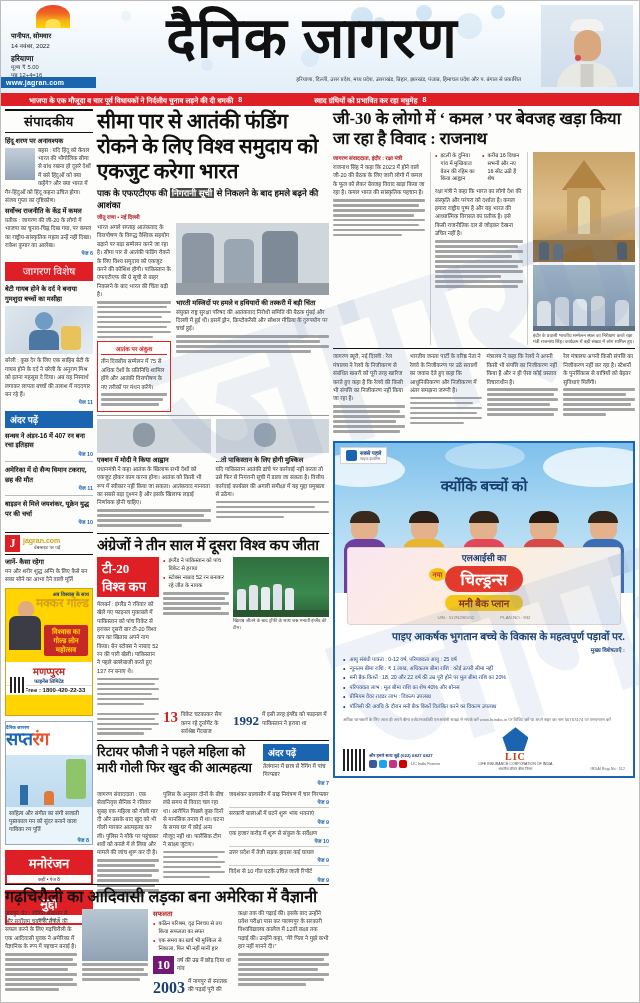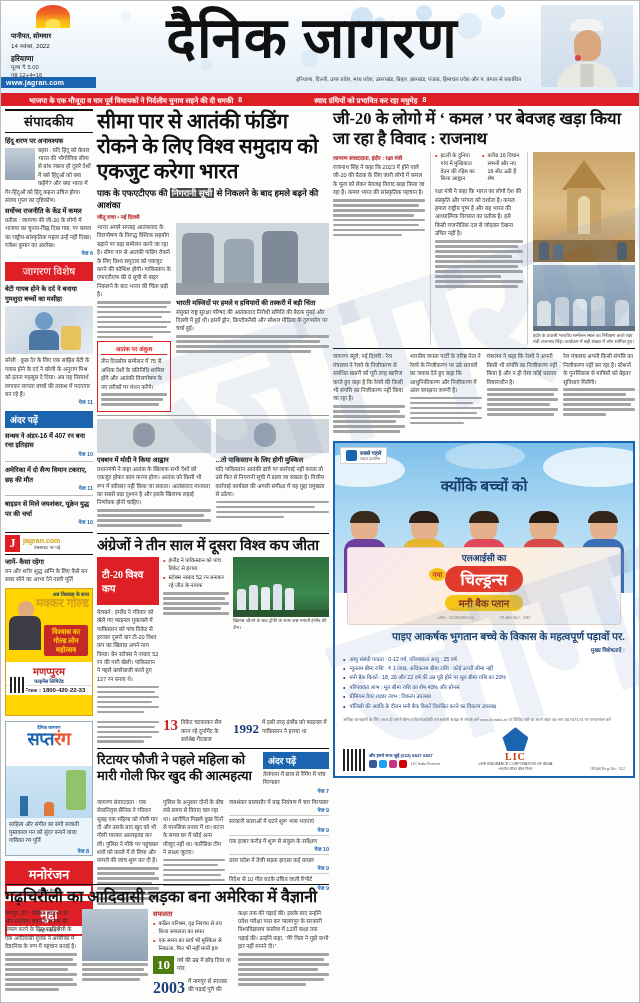--- a/index.html
+++ b/index.html
@@ -216,32 +216,32 @@
   .mann .fest{margin:16px 4px 2px 38px;background:#c62828;color:#ffd400;font-size:7px;font-weight:bold;text-align:center;padding:2px;border-radius:2px;font-family:"Liberation Serif",serif;}
   .mann .qr{position:absolute;left:4px;bottom:22px;width:16px;height:16px;background:
       repeating-linear-gradient(90deg,#222 0 2px,#fff 2px 4px),
       repeating-linear-gradient(0deg,#222 0 2px,transparent 2px 4px);}
   .mann .brand{background:#fff;text-align:center;padding:2px 0 1px;margin-top:6px;}
   .mann .brand .b1{font-family:"Liberation Serif",serif;font-size:10px;font-weight:bold;color:#c62828;}
   .mann .brand .b2{font-size:5px;font-weight:bold;color:#1b3e78;}
   .mann .toll{background:#fff;border-top:1px solid #ddd;text-align:center;font-size:6px;font-weight:bold;color:#111;padding:1.5px 0;}
   
   .sapt{border:1px solid #9ab;background:#eaf4fb;}
-  .sapt .hdr{background:#fff;text-align:center;padding:2px 0 17px;}
+  .sapt .hdr{background:#fff;padding:2px 0 6px;}
   .sapt .t0{font-size:4.6px;font-weight:bold;color:#1b64b0;}
   .sapt .t1{font-family:"Liberation Serif",serif;font-size:18px;font-weight:bold;color:#1b64b0;letter-spacing:-.5px;line-height:19px;}
   .sapt .t1 span{color:#e8542f;}
   .sapt .art{height:52px;background:linear-gradient(180deg,#cfe6f5,#bcd9ee);position:relative;overflow:hidden;}
   .tagbox{position:relative;background:#df1f26;border:2px solid #df1f26;margin-top:5px;}
   .tagbox .inner{background:#df1f26;color:#fff;font-family:"Liberation Serif",serif;font-size:13px;font-weight:bold;text-align:center;padding:2px 0 3px;}
   .tagbox .ft{background:#fff;font-size:4.8px;color:#333;text-align:center;padding:1px 0;}
   
   .bignum{font-family:"Liberation Serif",serif;font-size:13px;font-weight:bold;color:#1b3e78;line-height:21px;}
   .bignum-sm{font-family:"Liberation Serif",serif;font-size:15px;font-weight:bold;color:#c62828;line-height:15px;}
-  .redbox-lbl{background:#df1f26;color:#fff;font-size:10px;font-weight:bold;padding:10px 5px;display:inline-block;font-family:"Liberation Serif",serif;}
+  .redbox-lbl{background:#df1f26;color:#fff;font-size:13px;font-weight:bold;padding:2px 5px;display:inline-block;font-family:"Liberation Serif",serif;}
   .grayhead{font-size:6.6px;font-weight:bold;color:#b32025;margin-bottom:2px;}
   .cricket-photo{height:60px;background:linear-gradient(180deg,#2f6f3f 0%,#3b8a4e 60%,#2c6038 100%);position:relative;overflow:hidden;}
   .temple-photo{height:110px;background:linear-gradient(180deg,#caa46a 0%,#e0c08a 50%,#b98f54 100%);position:relative;overflow:hidden;}
   .crowd-photo{height:66px;background:linear-gradient(180deg,#9fb4c6 0%,#7e96ab 100%);position:relative;overflow:hidden;}
   .man-photo{height:52px;background:linear-gradient(180deg,#b9c6d2,#8fa2b4);}
   .portrait-sq{background:linear-gradient(180deg,#c3ced9,#93a4b6);}
 </style>
 </head>
 <body>
 
@@ -590,21 +590,21 @@
           <div style="padding:1px 0;">
             <div class="small">विदेश से 10 गीत घटके उचित जाती रिपोर्ट</div>
             <div class="pgref" style="text-align:right;">पेज 9</div>
           </div>
         </div>
       </div>
     </div>
 
     <div class="col-right">
 
-      <div class="hl-r">जी-20 के लोगो में ‘ कमल ’ पर बेवजह खड़ा किया जा रहा है विवाद : राजनाथ</div>
+      <div class="hl-r">जी-30 के लोगो में ‘ कमल ’ पर बेवजह खड़ा किया जा रहा है विवाद : राजनाथ</div>
 
       <div style="display:flex;gap:5px;margin-top:3px;">
         <div style="width:92px;">
           <div class="byline">जागरण संवाददाता, इंदौर : रक्षा मंत्री</div>
           <div class="small">राजनाथ सिंह ने कहा कि 2023 में होने वाले जी-20 की बैठक के लिए जारी लोगो में कमल के फूल को लेकर बेवजह विवाद खड़ा किया जा रहा है। कमल भारत की सांस्कृतिक पहचान है।</div>
           <div class="tb">
               <div class="ln s1"></div>
               <div class="ln s2"></div>
               <div class="ln s1"></div>
               <div class="ln s3"></div>
@@ -848,21 +848,21 @@
       </div>
       <div style="width:80px;">
         <div class="grayhead">सफलता</div>
         <div class="bullet">
             <span>कठिन परिश्रम, दृढ़ निश्चय से तय किया सफलता का सफर</span>
           </div>
         <div class="bullet">
             <span>एक समय का खर्च भी मुश्किल से निकाला, फिर भी नहीं मानी हार</span>
           </div>
         <div style="display:flex;gap:3px;margin-top:3px;align-items:flex-start;">
-          <div style="background:#4d7c0f;color:#fff;font-family:'Liberation Serif',serif;font-size:13px;font-weight:bold;padding:1px 4px;">10</div>
+          <div style="background:#701a75;color:#fff;font-family:'Liberation Serif',serif;font-size:13px;font-weight:bold;padding:1px 4px;">10</div>
           <div class="small" style="flex:1">वर्ष की उम्र में छोड़ दिया था गांव</div>
         </div>
         <div style="display:flex;gap:3px;margin-top:3px;align-items:flex-start;">
           <div class="bignum" style="font-size:16px;">2003</div>
           <div class="small" style="flex:1">में नागपुर से स्नातक की पढ़ाई पूरी की</div>
         </div>
       </div>
       <div style="flex:1;">
         <div class="small">कक्षा तक की पढ़ाई की। इसके बाद उन्होंने प्रवेश परीक्षा पास कर पालमपुर के सरकारी विश्वविद्यालय कालेज में 12वीं कक्षा तक पढ़ाई की। उन्होंने कहा, “मेरे पिता ने मुझे कभी हार नहीं मानने दी।”</div>
         <div class="tb">

